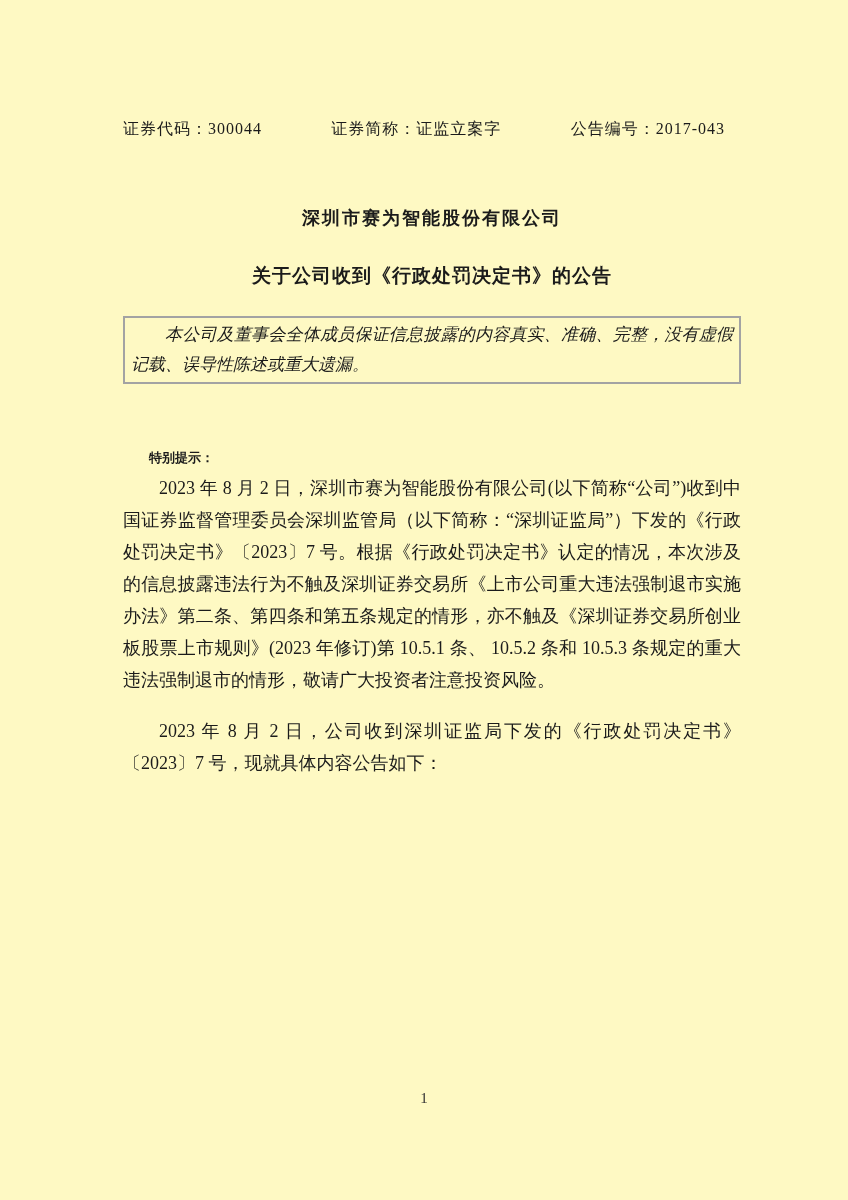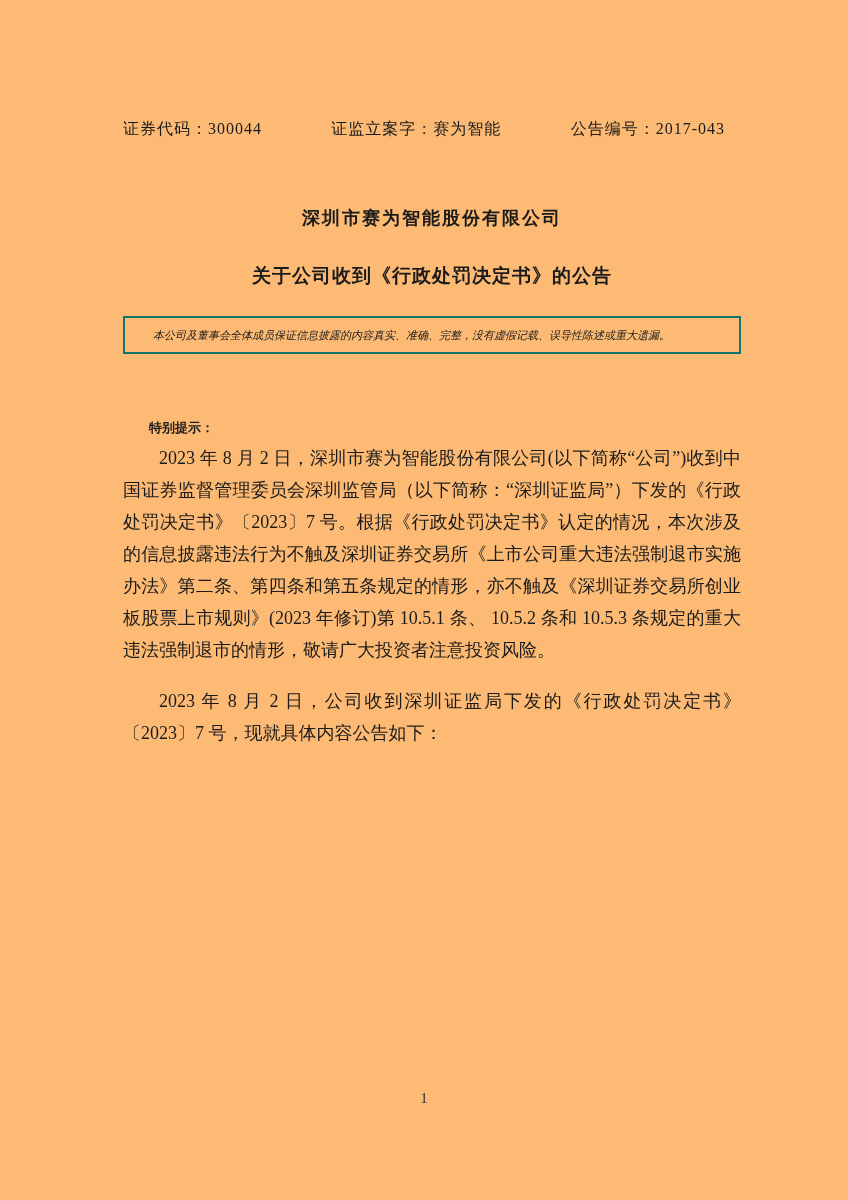--- a/index.html
+++ b/index.html
@@ -1,21 +1,21 @@
 <!DOCTYPE html>
 <html lang="zh"><head>
 <meta charset="utf-8">
 <style>
   html, body { margin: 0; padding: 0; background: #ffffff; }
   .page {
     position: relative;
     width: 848px;
     height: 1200px;
     margin: 0 auto;
-    background: #fdba74;
+    background: #fef9c3;
     color: #1b1b1b;
     font-family: "Liberation Serif", "DejaVu Serif", serif;
     overflow: hidden;
   }
   .content {
     position: absolute;
     left: 123px;
     top: 0;
     width: 618px;
   }
@@ -41,23 +41,23 @@
   .title2 {
     margin: 26px 0 0 0;
     text-align: center;
     font-size: 19px;
     line-height: 32px;
     font-weight: bold;
     letter-spacing: 1px;
   }
   .statement-box {
     margin-top: 24px;
-    border: 2px solid #0f766e;
+    border: 2px solid #a3a3a3;
     padding: 2px 6px;
-    font-size: 11px;
+    font-size: 17px;
     line-height: 30px;
     font-style: italic;
   }
   .statement-box p {
     margin: 0;
     text-indent: 2em;
     text-align: justify;
   }
   .special-note {
     margin: 62px 0 0 0;
@@ -86,21 +86,21 @@
   }
 </style>
 </head>
 <body>
 
 <div class="page">
   <div class="content">
 
     <div class="doc-header">
       <span>证券代码：300044</span>
-      <span>证监立案字：赛为智能</span>
+      <span>证券简称：证监立案字</span>
       <span>公告编号：2017-043</span>
     </div>
 
     <h1 class="title1">深圳市赛为智能股份有限公司</h1>
     <h2 class="title2">关于公司收到《行政处罚决定书》的公告</h2>
 
     <div class="statement-box">
       <p>本公司及董事会全体成员保证信息披露的内容真实、准确、完整，没有虚假记载、误导性陈述或重大遗漏。</p>
     </div>
 

